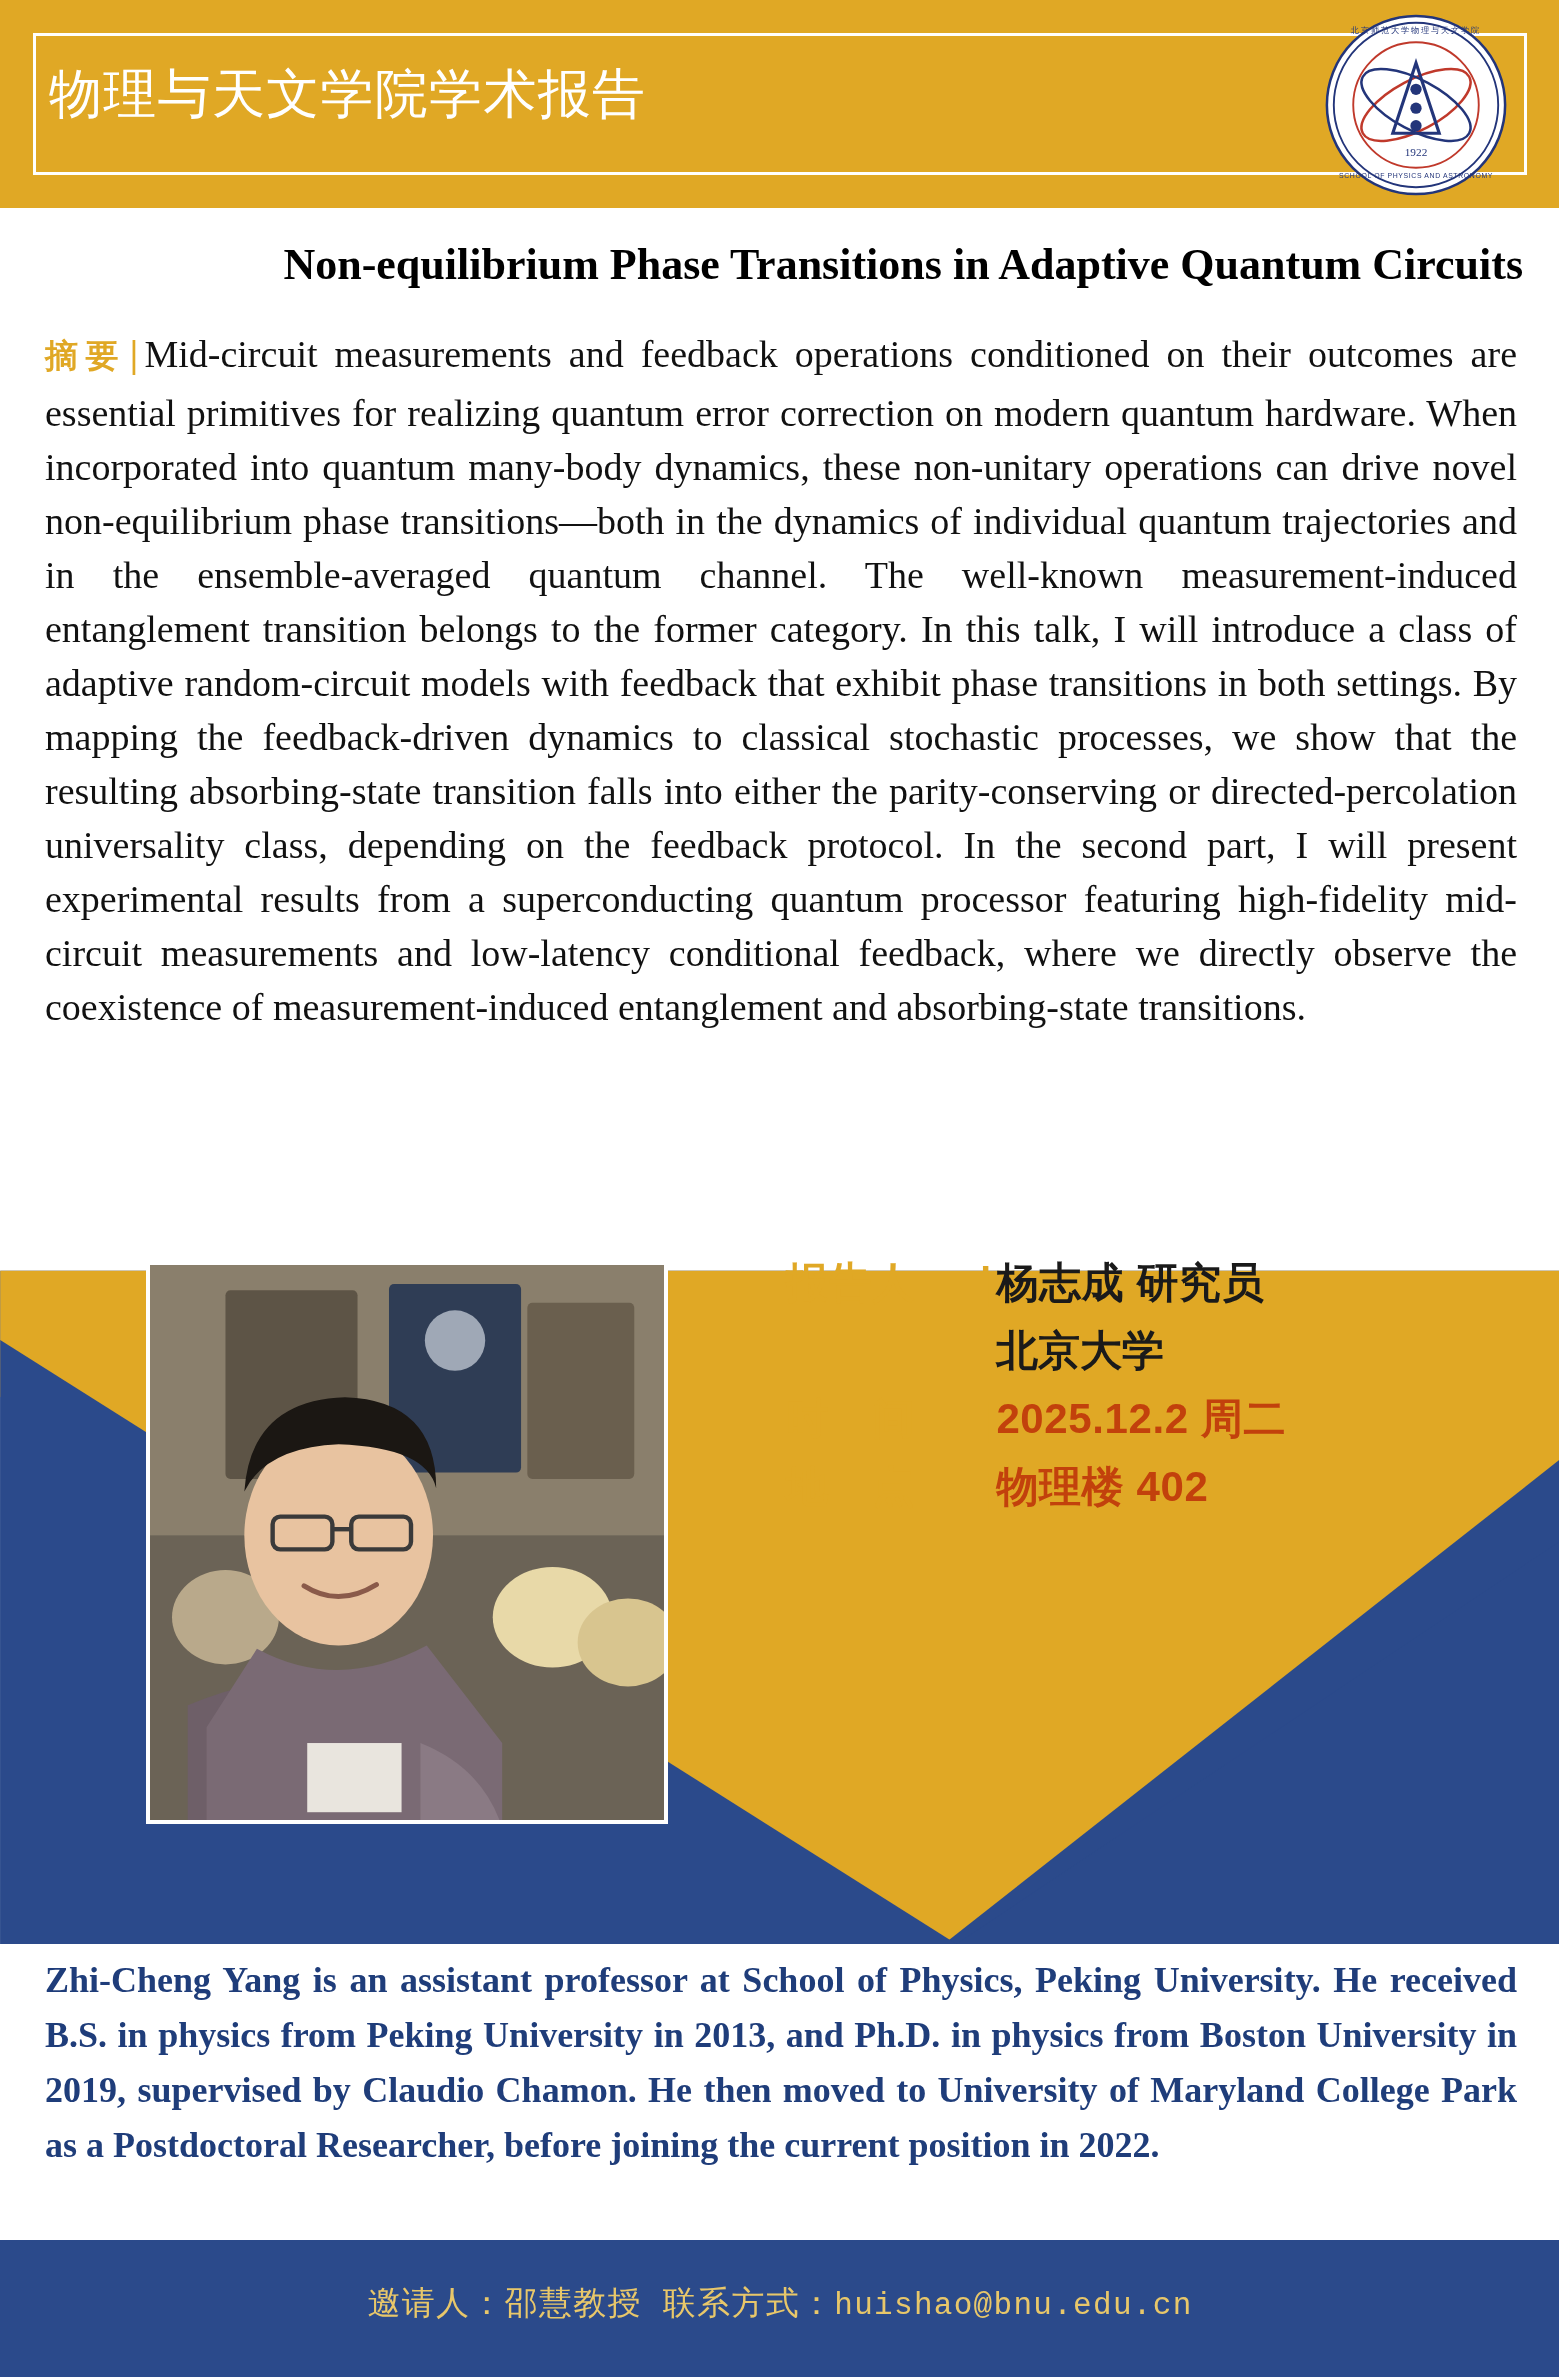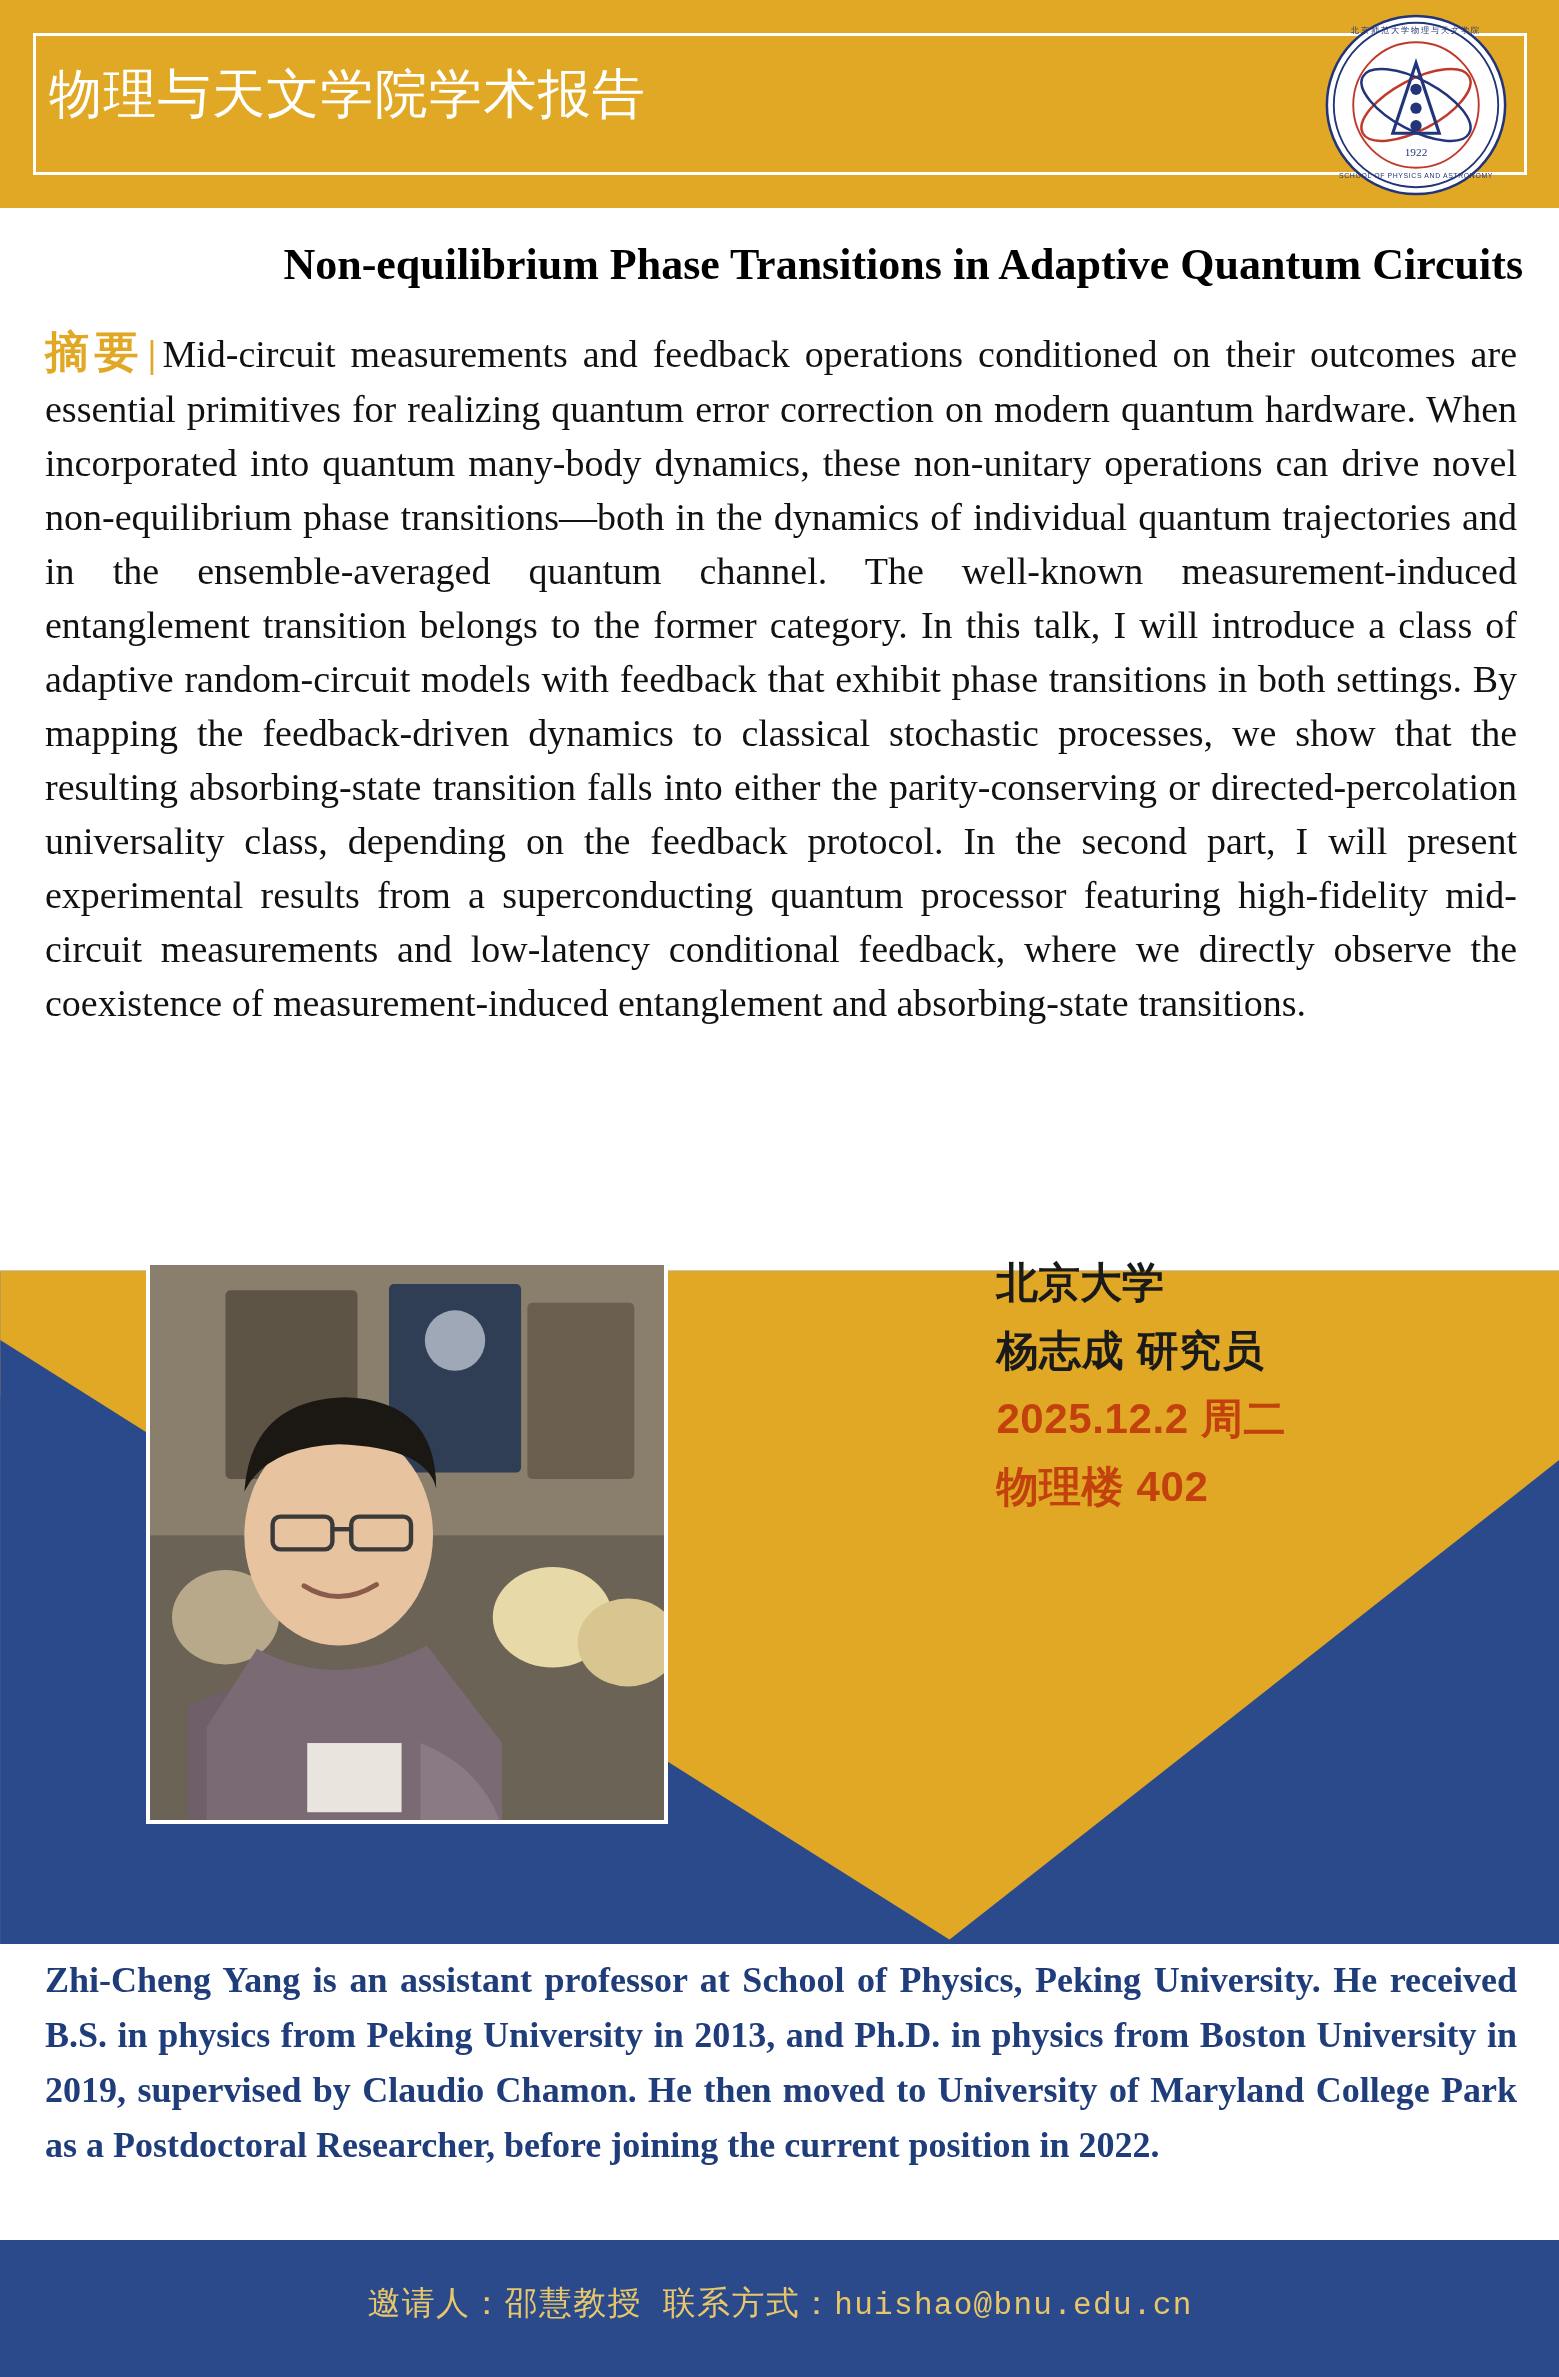--- a/index.html
+++ b/index.html
@@ -77,21 +77,21 @@
     font-size: 38px;
     line-height: 54px;
     color: #111111;
     text-align: justify;
     text-justify: inter-word;
   }
   .abstract-label {
     font-family: Liberation Mono, monospace;
     font-weight: bold;
     color: #e0a825;
-    font-size: 44px;
+    font-size: 33px;
   }
   .abstract-bar {
     color: #e0a825;
     font-weight: bold;
     padding: 0 6.3px 0 3.8px;
   }
 
   
   .band {
     position: absolute;
@@ -266,24 +266,24 @@
     <line x1="290" y1="420" x2="320" y2="420" stroke="#3a3a3a" stroke-width="7"></line>
     <path d="M245 510 Q300 545 360 508" stroke="#8a5a4a" stroke-width="8" fill="none" stroke-linecap="round"></path>
     <path d="M170 610 Q300 680 440 605 L560 760 L560 895 L90 895 L90 735 Z" fill="#7a6a74"></path>
     <rect x="250" y="760" width="150" height="110" fill="#e9e5de"></rect>
     <path d="M430 760 Q530 800 560 895 L430 895 Z" fill="#8a7a84"></path>
   </svg>
 </div>
 
 <div class="info">
   <div class="info-row">
+    <span class="info-key">报告人</span><span class="info-sep">|</span><span class="info-val">杨志成 研究员</span>
+  </div>
+  <div class="info-row">
     <span class="info-cont">北京大学</span>
-  </div>
-  <div class="info-row">
-    <span class="info-key">报告人</span><span class="info-sep">|</span><span class="info-val">杨志成 研究员</span>
   </div>
   <div class="info-row">
     <span class="info-key">时　间</span><span class="info-sep">|</span><span class="info-val white">2025.12.2 周二</span>
   </div>
   <div class="info-row">
     <span class="info-key">地　点</span><span class="info-sep">|</span><span class="info-val white">物理楼 402</span>
   </div>
 </div>
 
 <div class="bio">Zhi-Cheng Yang is an assistant professor at School of Physics, Peking University. He received B.S. in physics from Peking University in 2013, and Ph.D. in physics from Boston University in 2019, supervised by Claudio Chamon. He then moved to University of Maryland College Park as a Postdoctoral Researcher, before joining the current position in 2022.</div>

